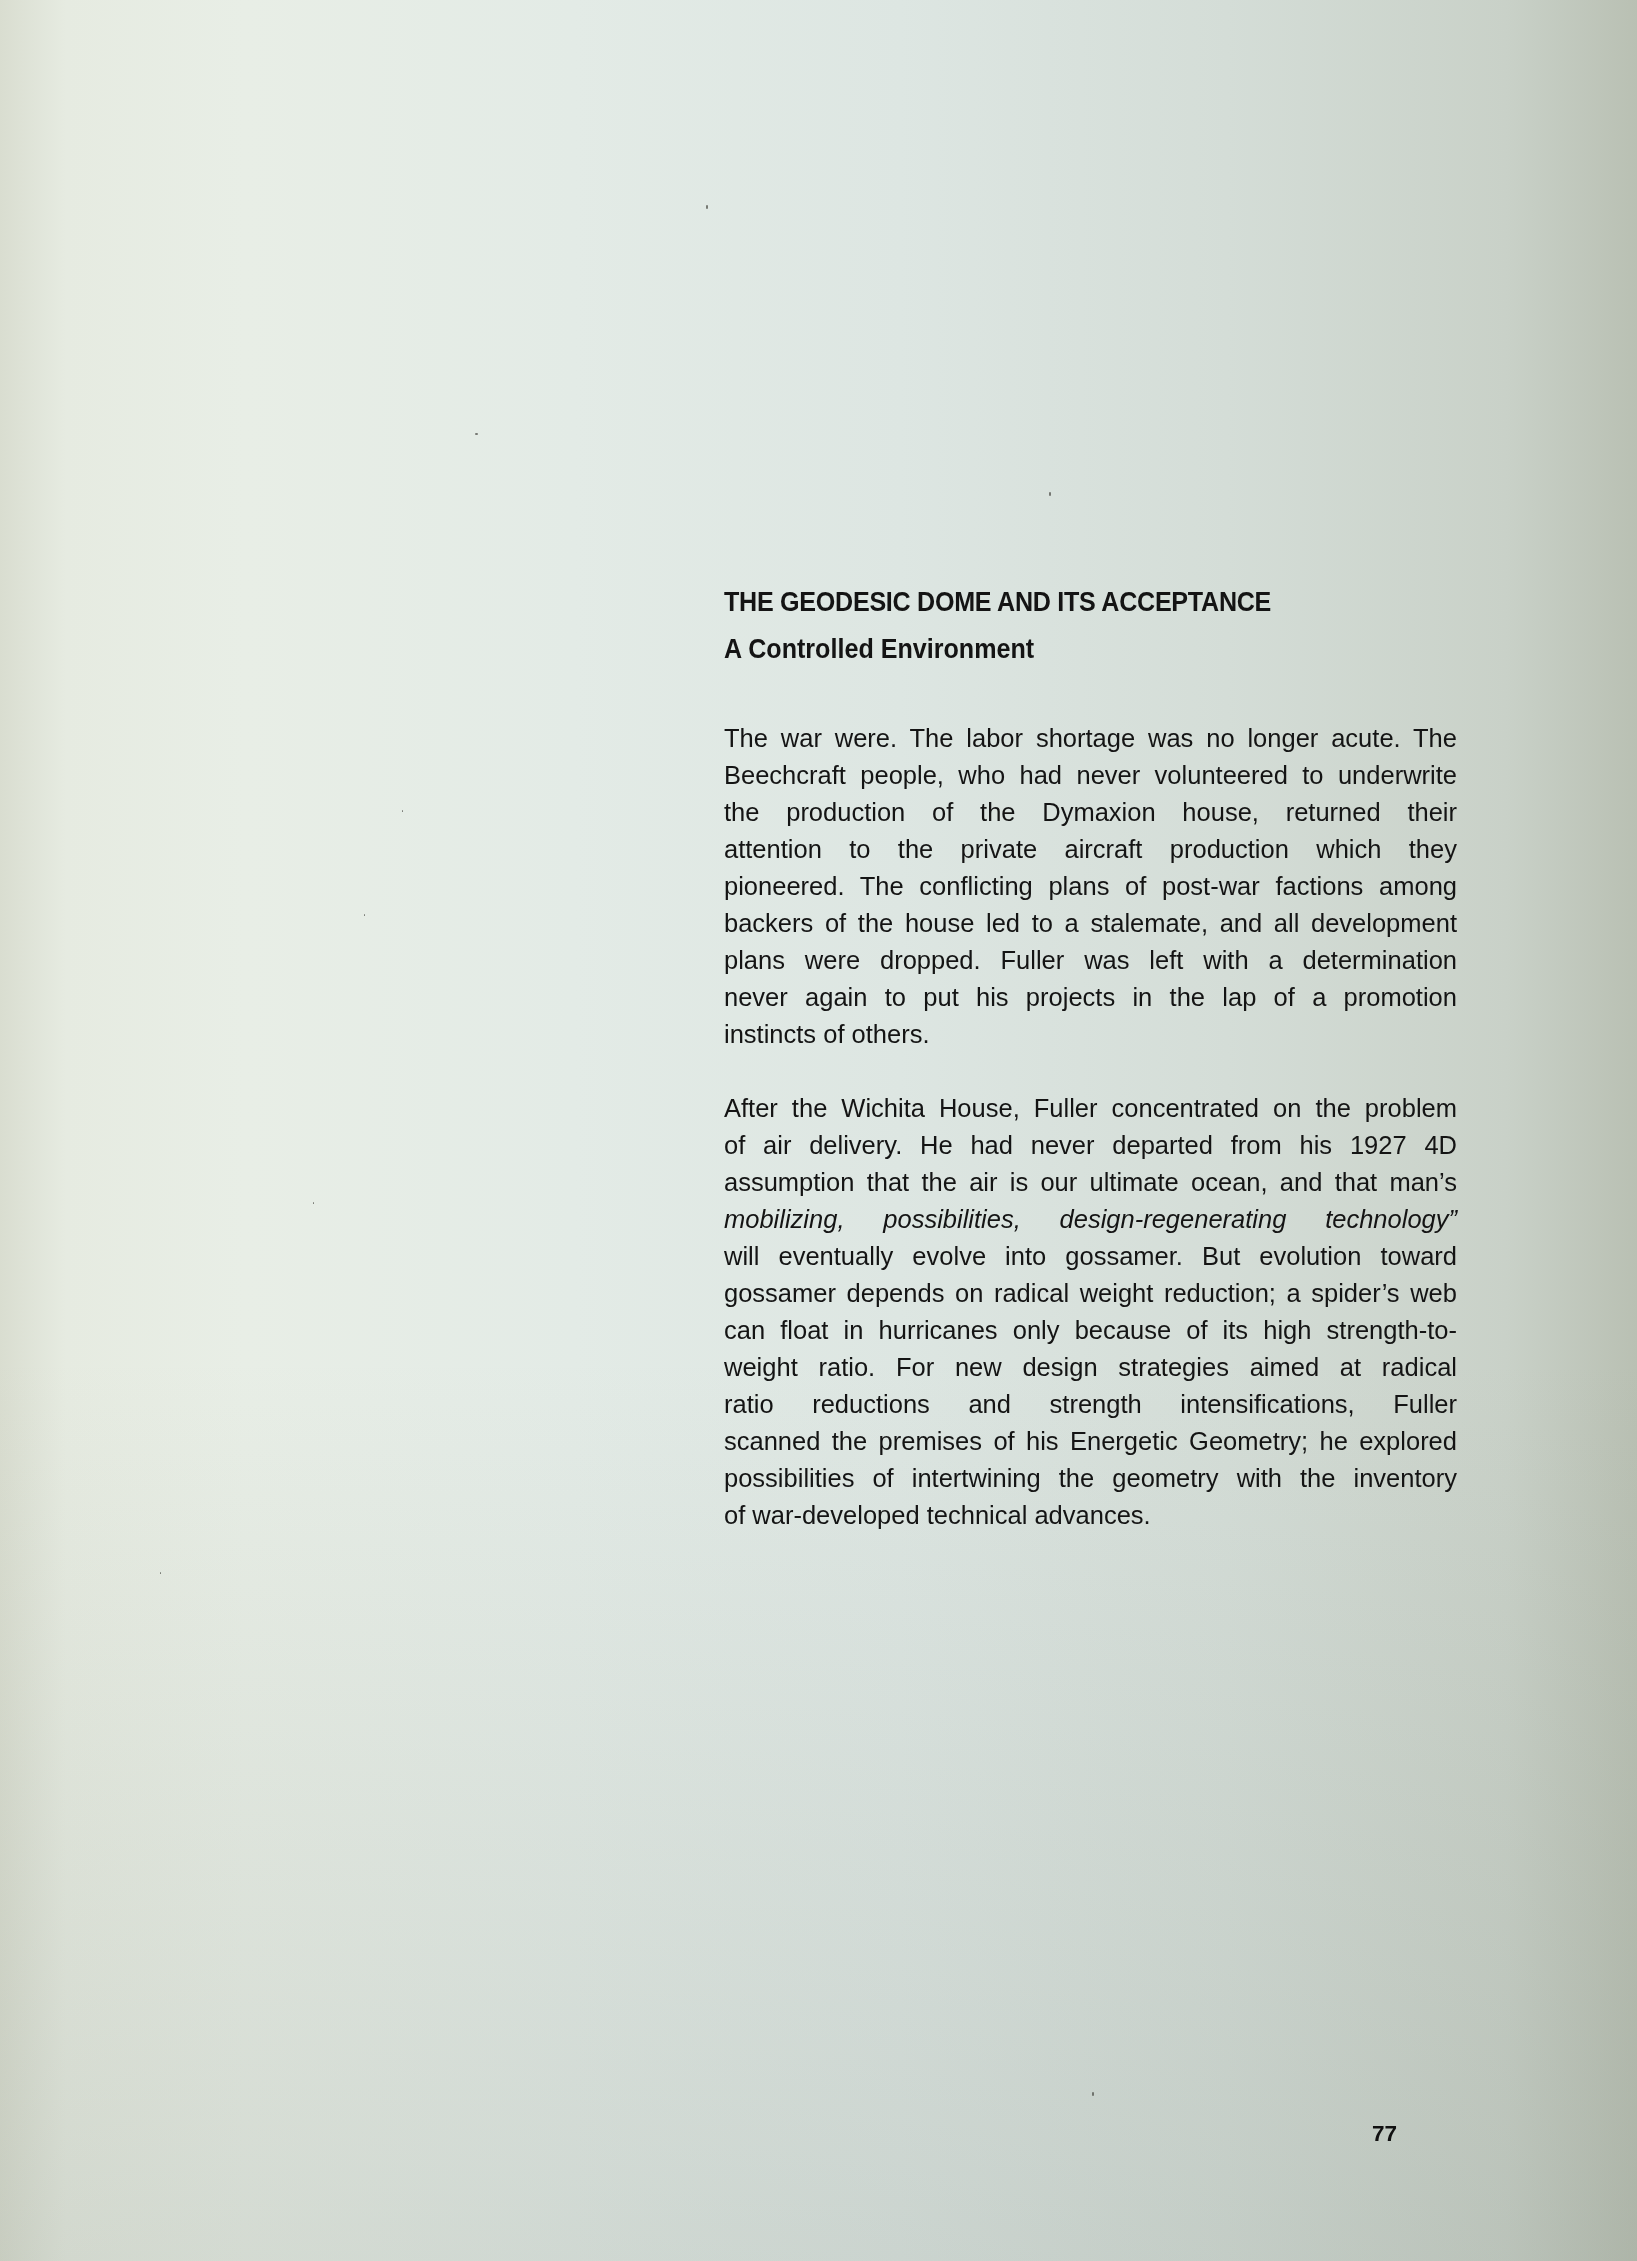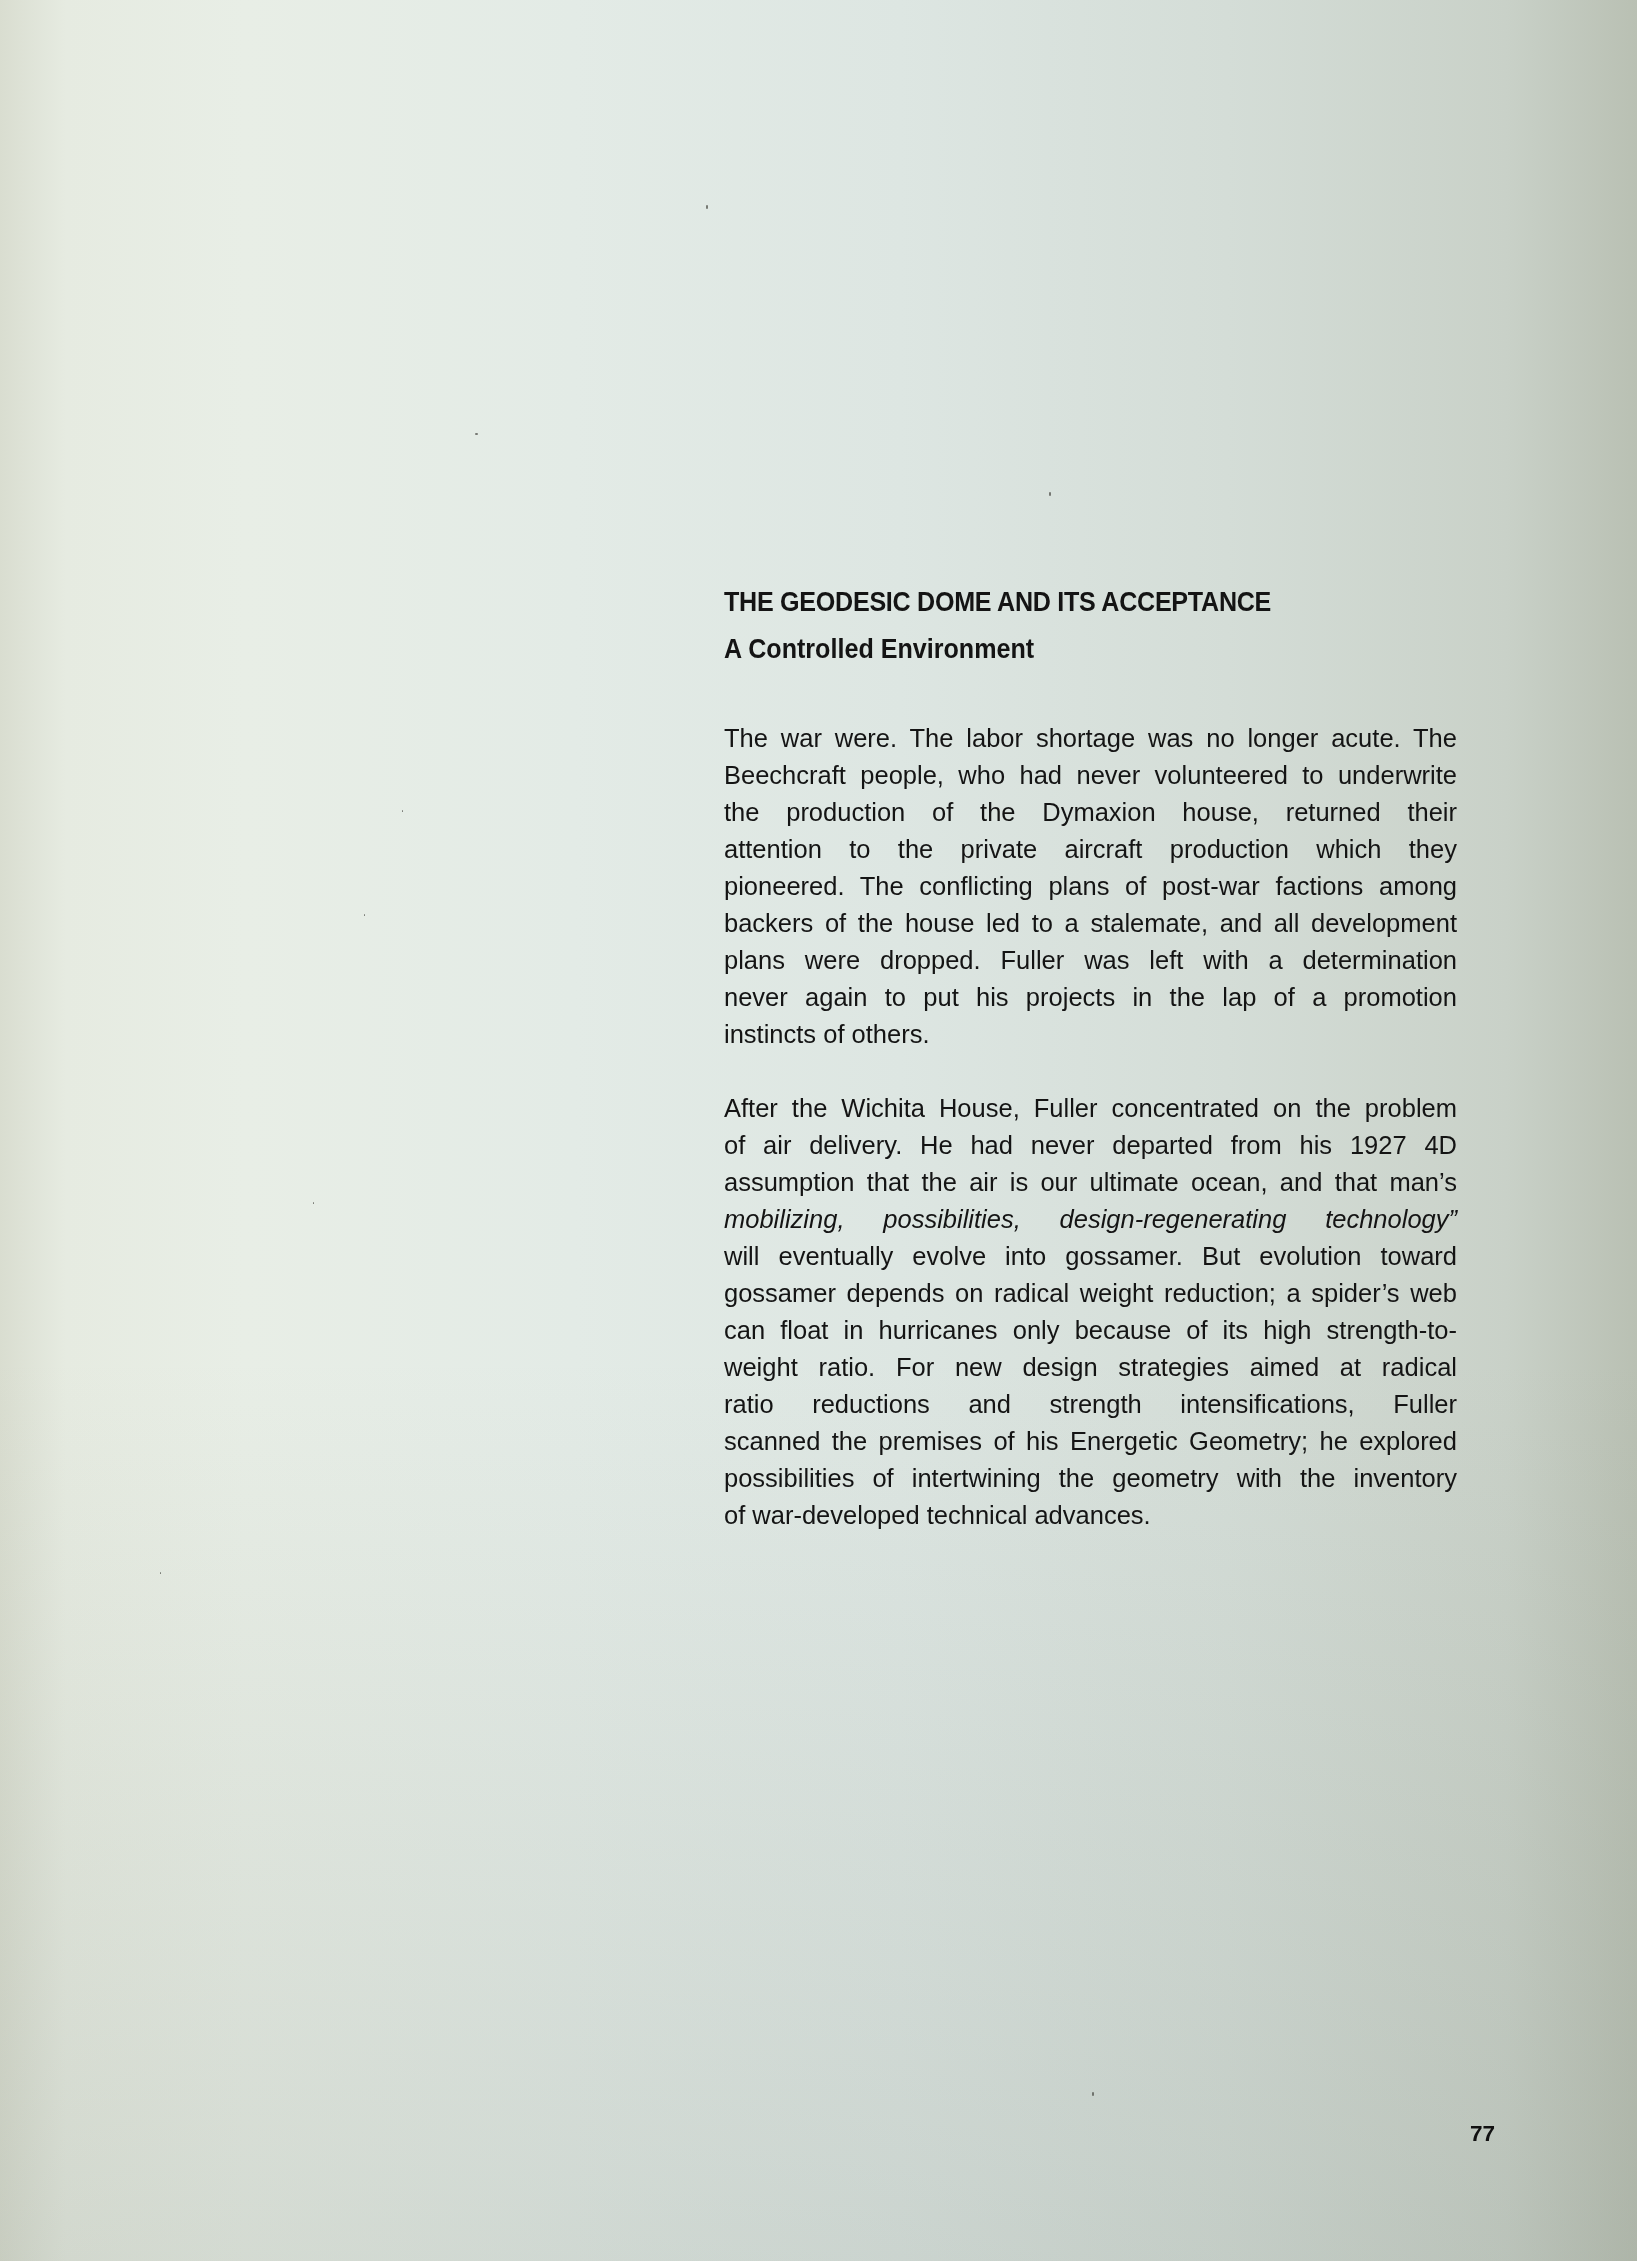--- a/index.html
+++ b/index.html
@@ -85,21 +85,21 @@
       transform-origin: left center;
     }
     .line.last .inner {
       text-align-last: left;
     }
     .italic {
       font-style: italic;
     }
     .page-number {
       position: absolute;
-      left: 1470px;
+      left: 1372px;
       top: 2121px;
       font-size: 22.5px;
       font-weight: bold;
       color: #111;
     }
   </style>
 </head>
 <body>
 
 <div class="page">

